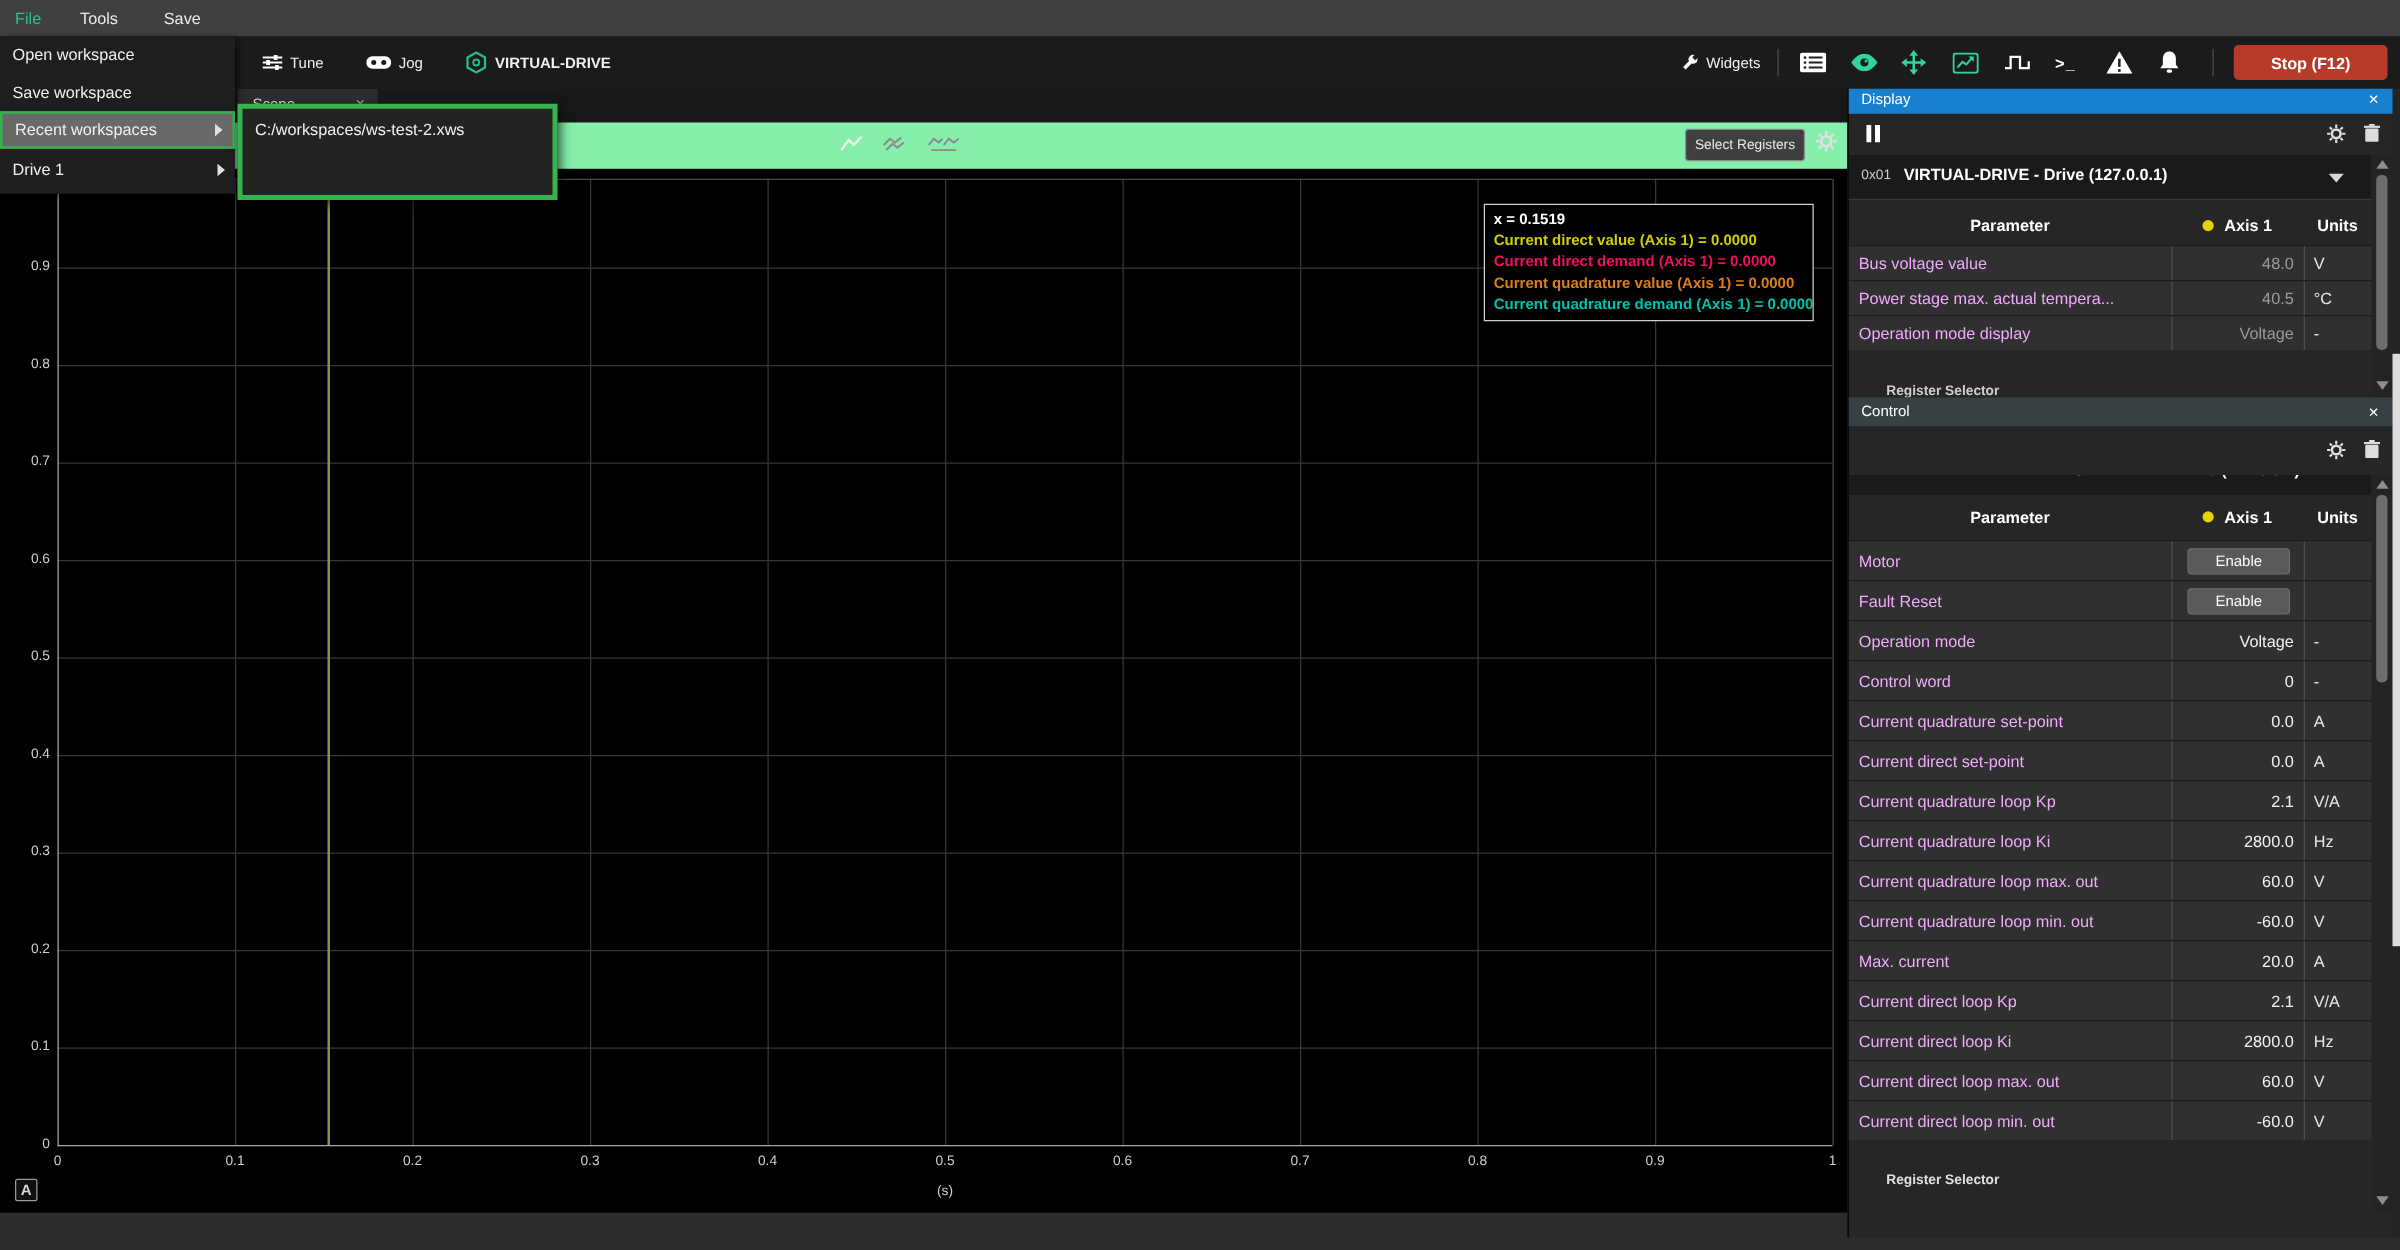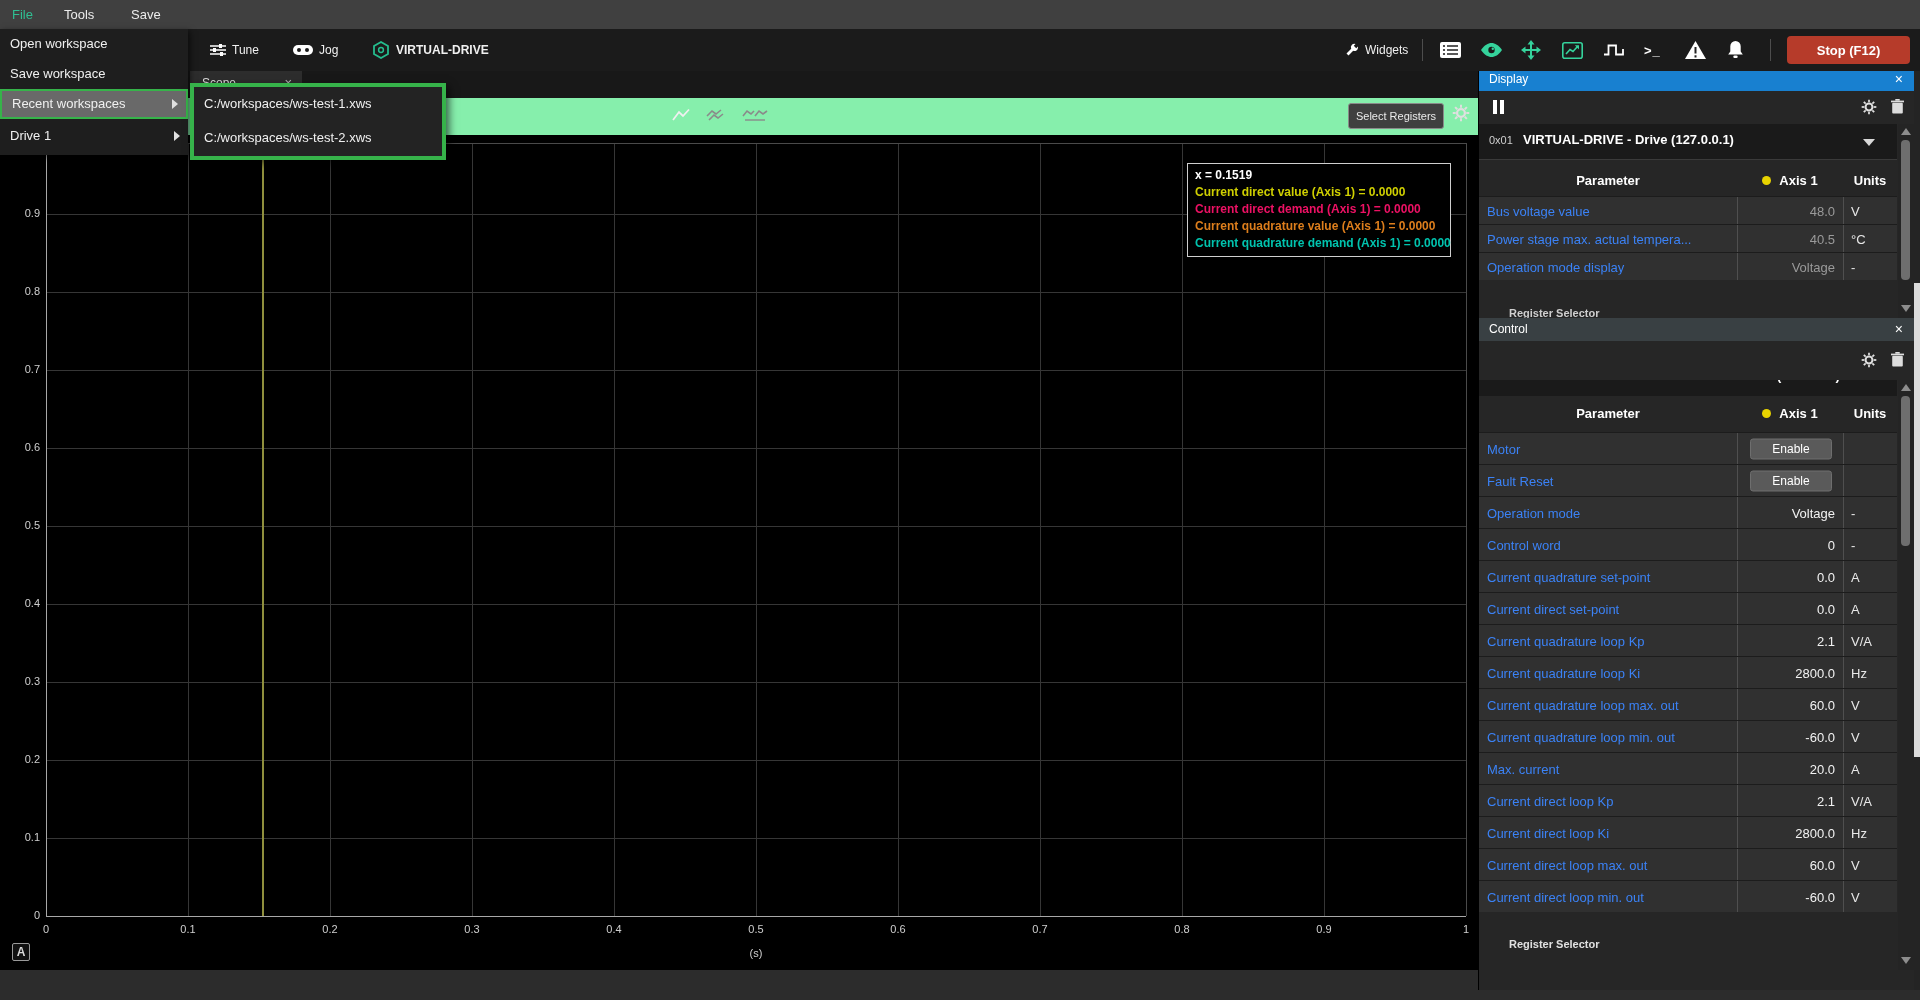--- a/index.html
+++ b/index.html
@@ -67,21 +67,21 @@
   .caret-down { position:absolute; right:22px; top:15px; width:0; height:0; border-left:6px solid transparent;
                 border-right:6px solid transparent; border-top:7px solid #d8d8d8; cursor:pointer; }
 
   .ptable { position:absolute; left:0; width:418px; }
   .ptable-header { position:relative; height:30px; }
   .col-param-h { position:absolute; left:0; top:7px; width:258px; text-align:center; font-weight:bold; font-size:13px; color:#fff; }
   .col-axis-h { position:absolute; left:258px; top:7px; width:106px; text-align:center; font-weight:bold; font-size:13px; color:#fff; }
   .col-units-h { position:absolute; left:364px; top:7px; width:54px; text-align:center; font-weight:bold; font-size:13px; color:#fff; }
   .axis-dot { display:inline-block; width:9px; height:9px; border-radius:50%; background:#e8d300; margin-right:8px; }
   .prow { position:relative; background:#303030; border-top:1px solid #1c1c1c; }
-  .prow .cell-param { position:absolute; left:8px; top:50%; transform:translateY(-50%); width:244px; font-size:13px; color:#3b82f6;
+  .prow .cell-param { position:absolute; left:8px; top:50%; transform:translateY(-50%); width:244px; font-size:13px; color:#f0abfc;
                       white-space:nowrap; overflow:hidden; }
   .prow .cell-value { position:absolute; left:258px; top:0; width:106px; height:100%; border-left:1px solid #4f4f4f;
                       font-size:13px; color:#f2f2f2; text-align:right; }
   .prow .cell-value span.val { position:absolute; right:8px; top:50%; transform:translateY(-50%); }
   .prow .cell-units { position:absolute; left:364px; top:0; width:54px; height:100%; border-left:1px solid #4f4f4f; font-size:13px; color:#e8e8e8; }
   .prow .cell-units span { position:absolute; left:7px; top:50%; transform:translateY(-50%); }
   .enable-btn { position:absolute; left:12px; top:50%; transform:translateY(-50%); width:82px; height:21px; background:#5a5a5a;
                 border:1px solid #6e6e6e; border-radius:3px; color:#fff; font-size:12px; font-family:"Liberation Sans",sans-serif; cursor:pointer; }
   #display-table .cell-value { color:#9a9a9a; }
 
@@ -687,20 +687,17 @@
       <span class="submenu-arrow" style="top:8px;"></span>
     </div>
     <div class="menu-item" style="top:92px;">
       <span class="mi-label">Drive 1</span>
       <span class="submenu-arrow"></span>
     </div>
   </div>
 
   <div id="recent-submenu" class="abs">
     <div class="submenu-item">
-      <span>C:/workspaces/ws-test-1.xws</span>
-    </div>
-    <div class="submenu-item">
       <span>C:/workspaces/ws-test-2.xws</span>
     </div>
   </div>
 
 </div>
 
 </body></html>

